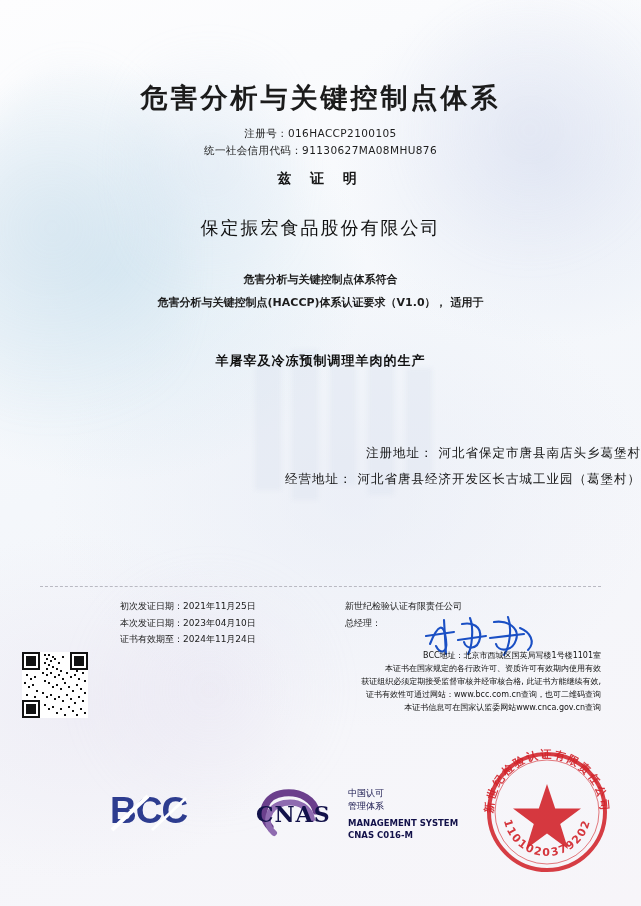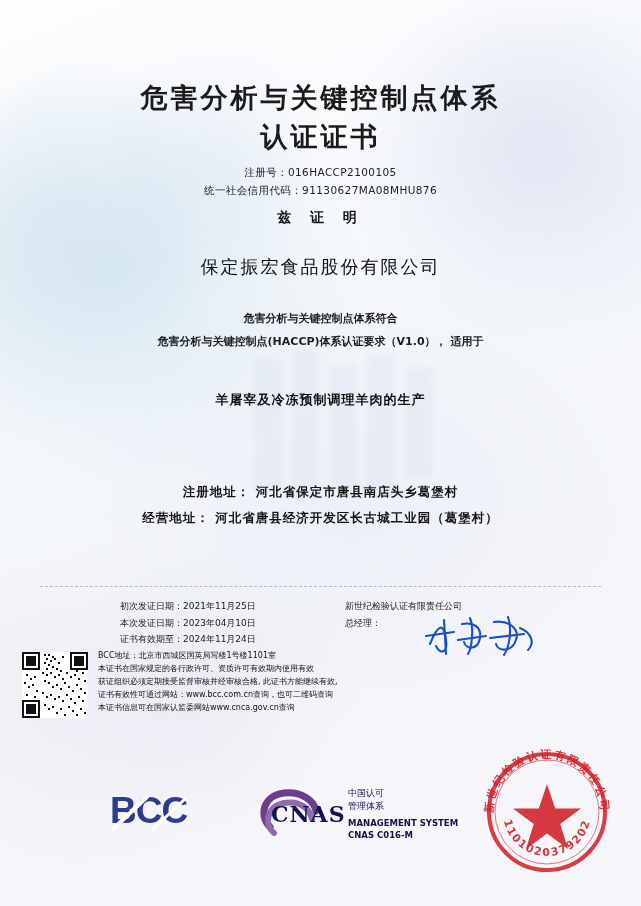--- a/index.html
+++ b/index.html
@@ -99,26 +99,26 @@
   .scope{
     text-align:center;
     margin-top:38px;
     font-size:13px;
     font-weight:bold;
     letter-spacing:1px;
     color:#111111;
   }
 
   .addresses{
-    text-align:center;
+    text-align:right;
     margin-top:70px;
     font-size:12.5px;
     color:#141414;
     line-height:2.1;
-    font-weight:bold;
+    font-weight:normal;
   }
   .addresses .lbl{letter-spacing:1px;}
 
   .divider{
     position:absolute;
     left:40px;right:40px;top:586px;
     border-top:1px dashed #b9b9c2;
   }
 
   .dates{
@@ -137,21 +137,21 @@
   .qr{
     position:absolute;left:22px;top:652px;
     width:66px;height:66px;
     background:#fff;
   }
 
   .legal{
     position:absolute;left:98px;top:650px;right:40px;
     font-size:8px;color:#111;line-height:1.62;
   }
-  .legal div{white-space:nowrap;}
+  .legal div{white-space:nowrap;text-align:right;}
 
   
   .bcc{
     position:absolute;left:110px;top:790px;
     font-family:Liberation Sans, sans-serif;
     font-size:37px;font-weight:bold;color:#2d3c8f;letter-spacing:-1px;
   }
   .bcc .slash{
     position:absolute;left:-2px;top:4px;width:86px;height:40px;
     pointer-events:none;
@@ -160,21 +160,21 @@
   .cnas{
     position:absolute;left:256px;top:785px;width:210px;height:62px;
   }
   .cnas .txt{
     position:absolute;left:92px;top:2px;
     font-size:9px;line-height:1.4;color:#13124a;
   }
   .cnas .big{
     position:absolute;left:0;top:16px;
     font-family:"DejaVu Serif", serif;
-    font-weight:bold;font-size:22px;color:#13124a;letter-spacing:1px;margin-left:15px;
+    font-weight:bold;font-size:22px;color:#13124a;letter-spacing:1px;
   }
   .cnas .ms{
     position:absolute;left:92px;top:32px;
     font-size:8.5px;font-weight:bold;color:#13124a;line-height:1.45;
   }
 
   .seal{
     position:absolute;right:24px;top:742px;
     width:140px;height:140px;
   }
@@ -199,21 +199,20 @@
     <div class="stripe s2"></div>
     <div class="stripe s3"></div>
     <div class="stripe s4"></div>
     <div class="stripe s5"></div>
   </div>
 
   <div class="content">
 
     <div class="title">
       <span>危害分析与关键控制点体系</span>
-      <span class="l2">认证证书</span>
     </div>
 
     <div class="reg-lines">
       <div>注册号：016HACCP2100105</div>
       <div>统一社会信用代码：91130627MA08MHU876</div>
     </div>
 
     <div class="hereby">兹 证 明</div>
 
     <div class="company">保定振宏食品股份有限公司</div>

